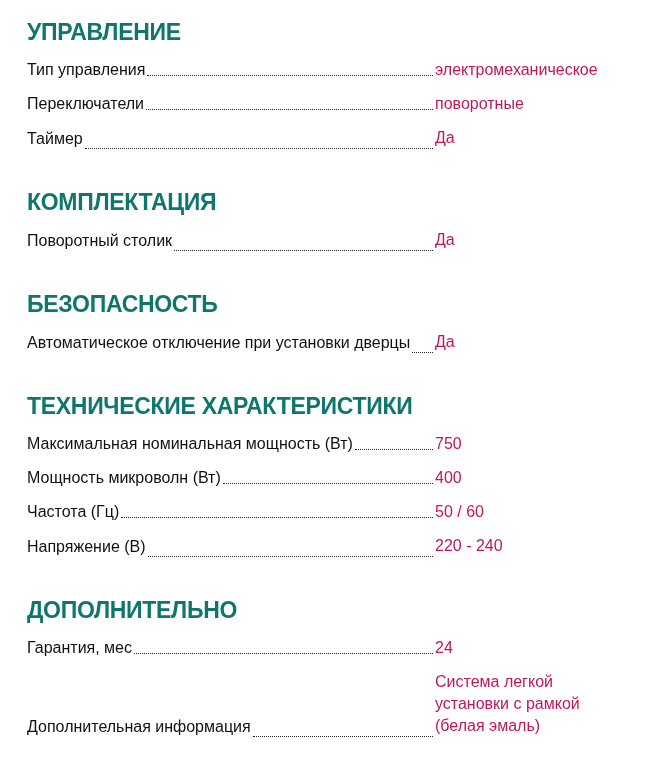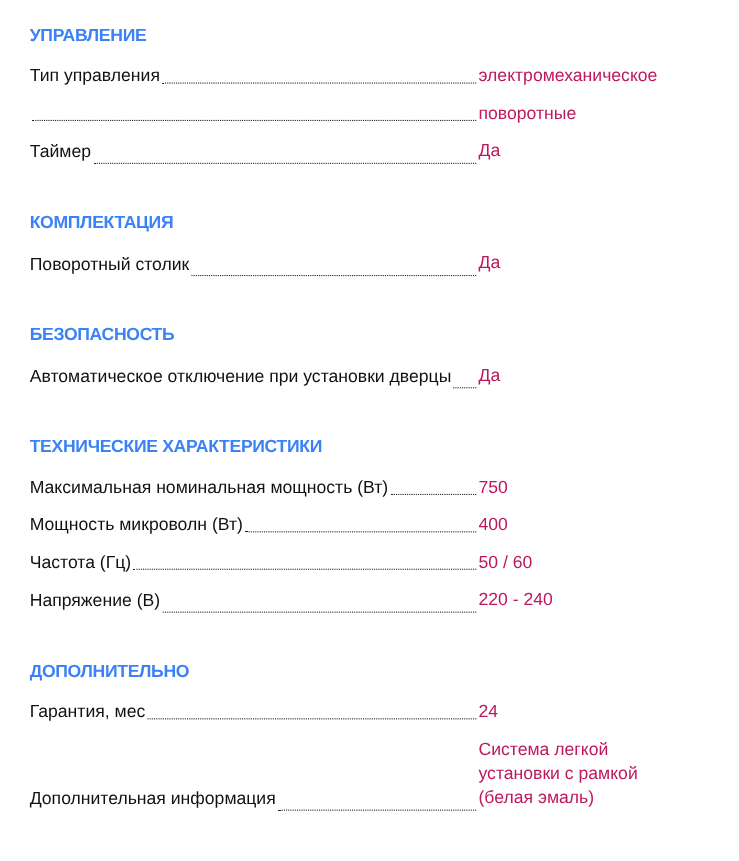--- a/index.html
+++ b/index.html
@@ -14,25 +14,25 @@
   .sheet {
     padding: 21px 65px 26px 27px;
   }
   section.spec-section {
     margin-bottom: 42px;
   }
   section.spec-section:last-child {
     margin-bottom: 0;
   }
   h2.section-title {
-    font-size: 16px;
+    font-size: 23px;
     line-height: 23px;
     font-weight: 700;
     letter-spacing: -0.3px;
-    color: #3b82f6;
+    color: #0f766e;
     text-transform: uppercase;
     margin-bottom: 15px;
   }
   .spec-row {
     display: flex;
     align-items: flex-start;
     margin-bottom: 12px;
   }
   .spec-row:last-child { margin-bottom: 0; align-items: flex-end; }
   .spec-label {
@@ -64,20 +64,21 @@
 <div class="sheet">
 
   <section class="spec-section">
     <h2 class="section-title">УПРАВЛЕНИЕ</h2>
     <div class="spec-row">
       <span class="spec-label">Тип управления</span>
       <span class="dotted-leader"></span>
       <span class="spec-value">электромеханическое</span>
     </div>
     <div class="spec-row">
+      <span class="spec-label">Переключатели</span>
       <span class="dotted-leader"></span>
       <span class="spec-value">поворотные</span>
     </div>
     <div class="spec-row">
       <span class="spec-label">Таймер</span>
       <span class="dotted-leader"></span>
       <span class="spec-value">Да</span>
     </div>
   </section>
 

